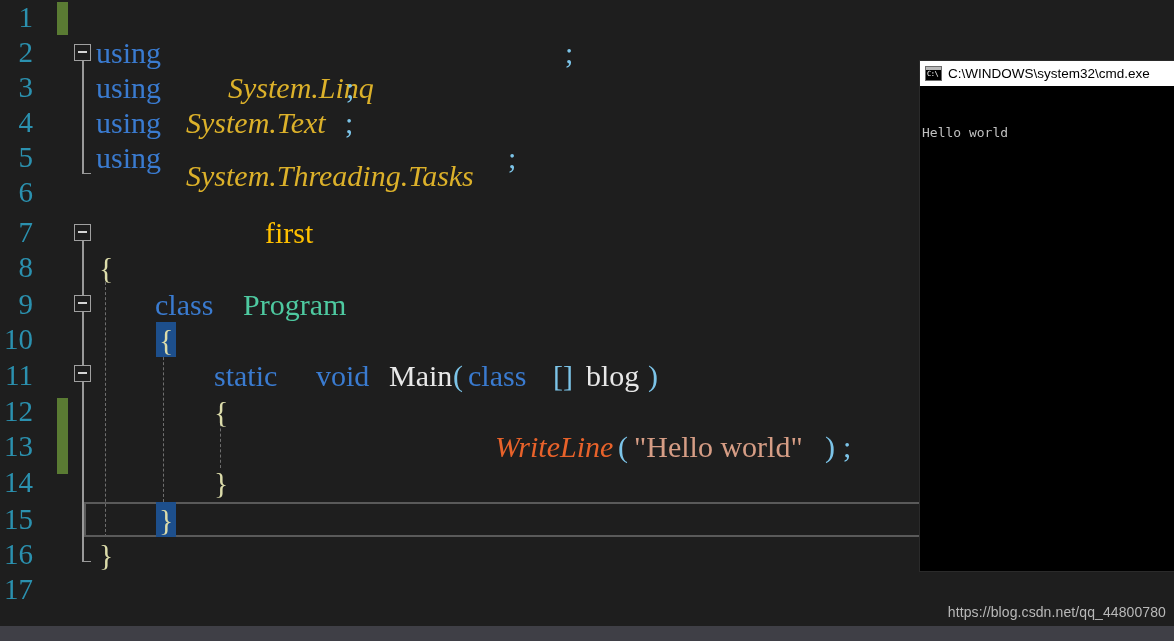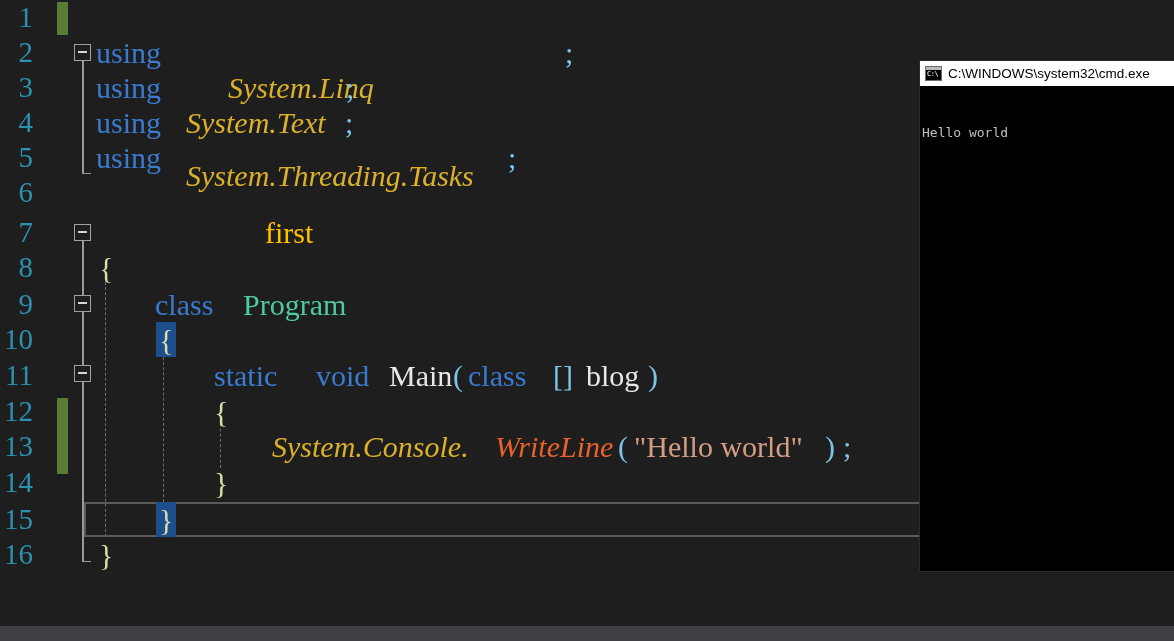--- a/index.html
+++ b/index.html
@@ -304,21 +304,20 @@
       <span class="txt punct" style="left:648px;">)</span>
     </div>
 
     <div class="code-line" style="top:394px;position:absolute;left:0;right:0;">
       <span class="lineno">12</span>
       <span class="txt brace" style="left:214px;">{</span>
     </div>
 
     <div class="code-line" style="top:429px;position:absolute;left:0;right:0;">
       <span class="lineno">13</span>
-      <span class="txt ns" style="left:272px;">System.Console.</span>
       <span class="txt method" style="left:495px;">WriteLine</span>
       <span class="txt punct" style="left:618px;">(</span>
       <span class="txt str" style="left:634px;">"Hello world"</span>
       <span class="txt punct" style="left:825px;">)</span>
       <span class="txt punct" style="left:843px;">;</span>
     </div>
 
     <div class="code-line" style="top:465px;position:absolute;left:0;right:0;">
       <span class="lineno">14</span>
       <span class="txt brace" style="left:214px;">}</span>
@@ -327,31 +326,35 @@
     <div class="code-line" style="top:502px;position:absolute;left:0;right:0;">
       <span class="lineno">15</span>
       <span class="txt sel" style="left:156px;padding:0 3px;">}</span>
     </div>
 
     <div class="code-line" style="top:537px;position:absolute;left:0;right:0;">
       <span class="lineno">16</span>
       <span class="txt brace" style="left:99px;">}</span>
     </div>
 
+    <div class="code-line" style="top:572px;position:absolute;left:0;right:0;">
+      <span class="lineno">17</span>
+    </div>
 
   </div>
 
   <div id="console">
     <div id="console-titlebar">
       <span id="cmd-icon">
         <span>C:\</span>
       </span>
       <span id="console-title">C:\WINDOWS\system32\cmd.exe</span>
     </div>
     <div id="console-body">
       <span class="console-line">Hello world</span>
     </div>
   </div>
 
+  <div id="watermark">https://blog.csdn.net/qq_44800780</div>
 
   <div id="bottombar"></div>
 
 </div>
 
 </body></html>

